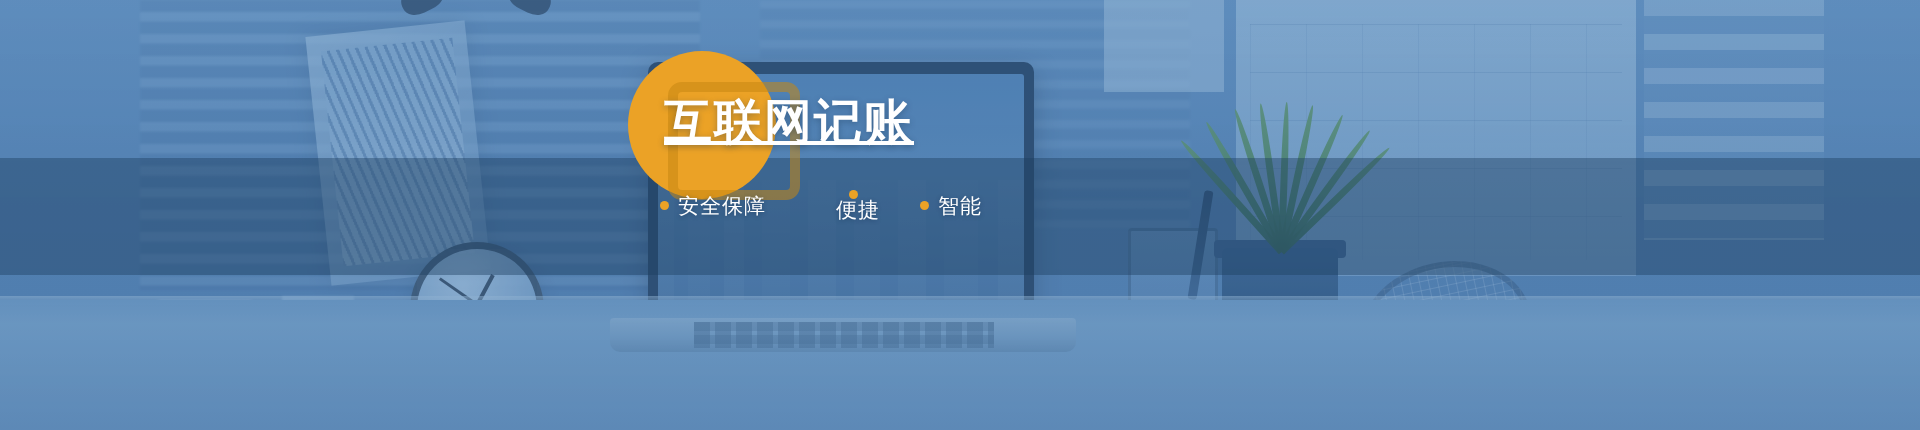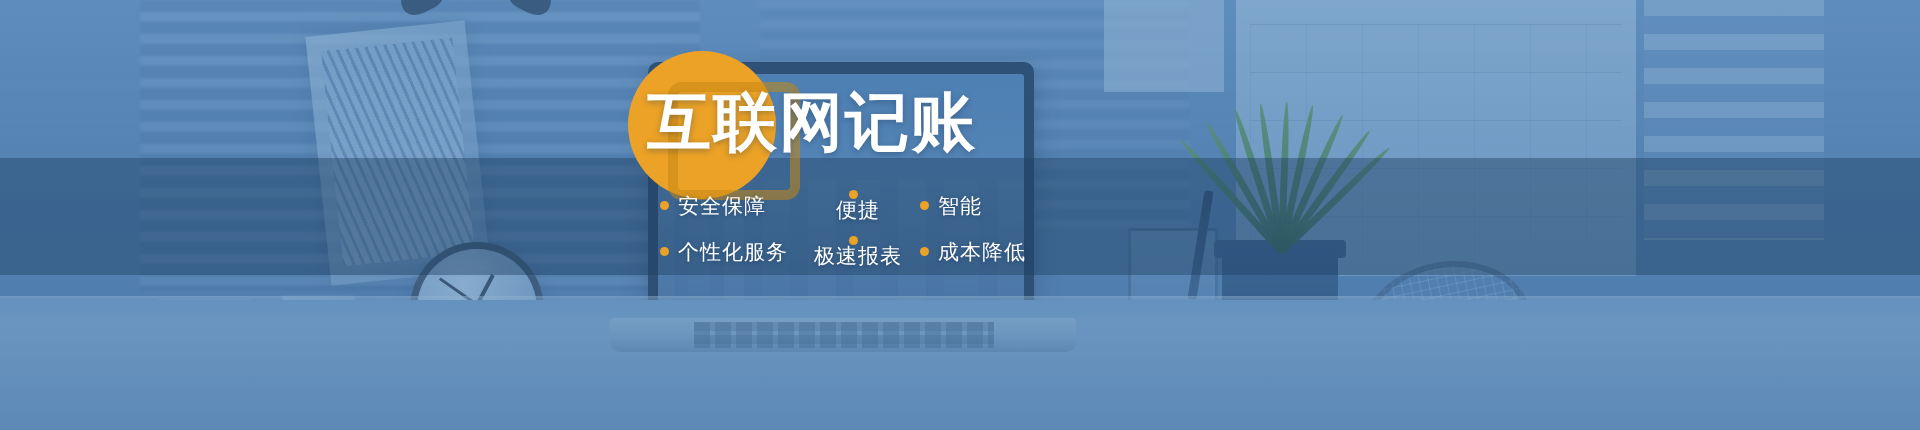--- a/index.html
+++ b/index.html
@@ -346,29 +346,30 @@
     top: 82px;
     width: 132px;
     height: 118px;
     border-radius: 14px;
     border: 10px solid rgba(199,134,18,.55);
     box-sizing: border-box;
   }
 
   .title {
     position: absolute;
-    left: 647px;
+    left: 664px;
     top: 90px;
     color: #ffffff;
-    font-size: 64px;
+    font-size: 48px;
     line-height: 64px;
     font-weight: bold;
     letter-spacing: 2px;
     white-space: nowrap;
     text-shadow: 0 2px 6px rgba(20,45,75,.35);
+    text-decoration: underline;
   }
 
   .features {
     position: absolute;
     left: 660px;
     top: 182px;
     width: 420px;
   }
   .feature-row {
     display: flex;
@@ -476,30 +477,16 @@
         </div>
         <div class="feature c2">
           <span class="dot"></span>
           <span class="label">便捷</span>
         </div>
         <div class="feature c3">
           <span class="dot"></span>
           <span class="label">智能</span>
         </div>
       </div>
-      <div class="feature-row">
-        <div class="feature c1">
-          <span class="dot"></span>
-          <span class="label">个性化服务</span>
-        </div>
-        <div class="feature c2">
-          <span class="dot"></span>
-          <span class="label">极速报表</span>
-        </div>
-        <div class="feature c3">
-          <span class="dot"></span>
-          <span class="label">成本降低</span>
-        </div>
-      </div>
     </div>
   </div>
 
 </div>
 
 </body></html>

